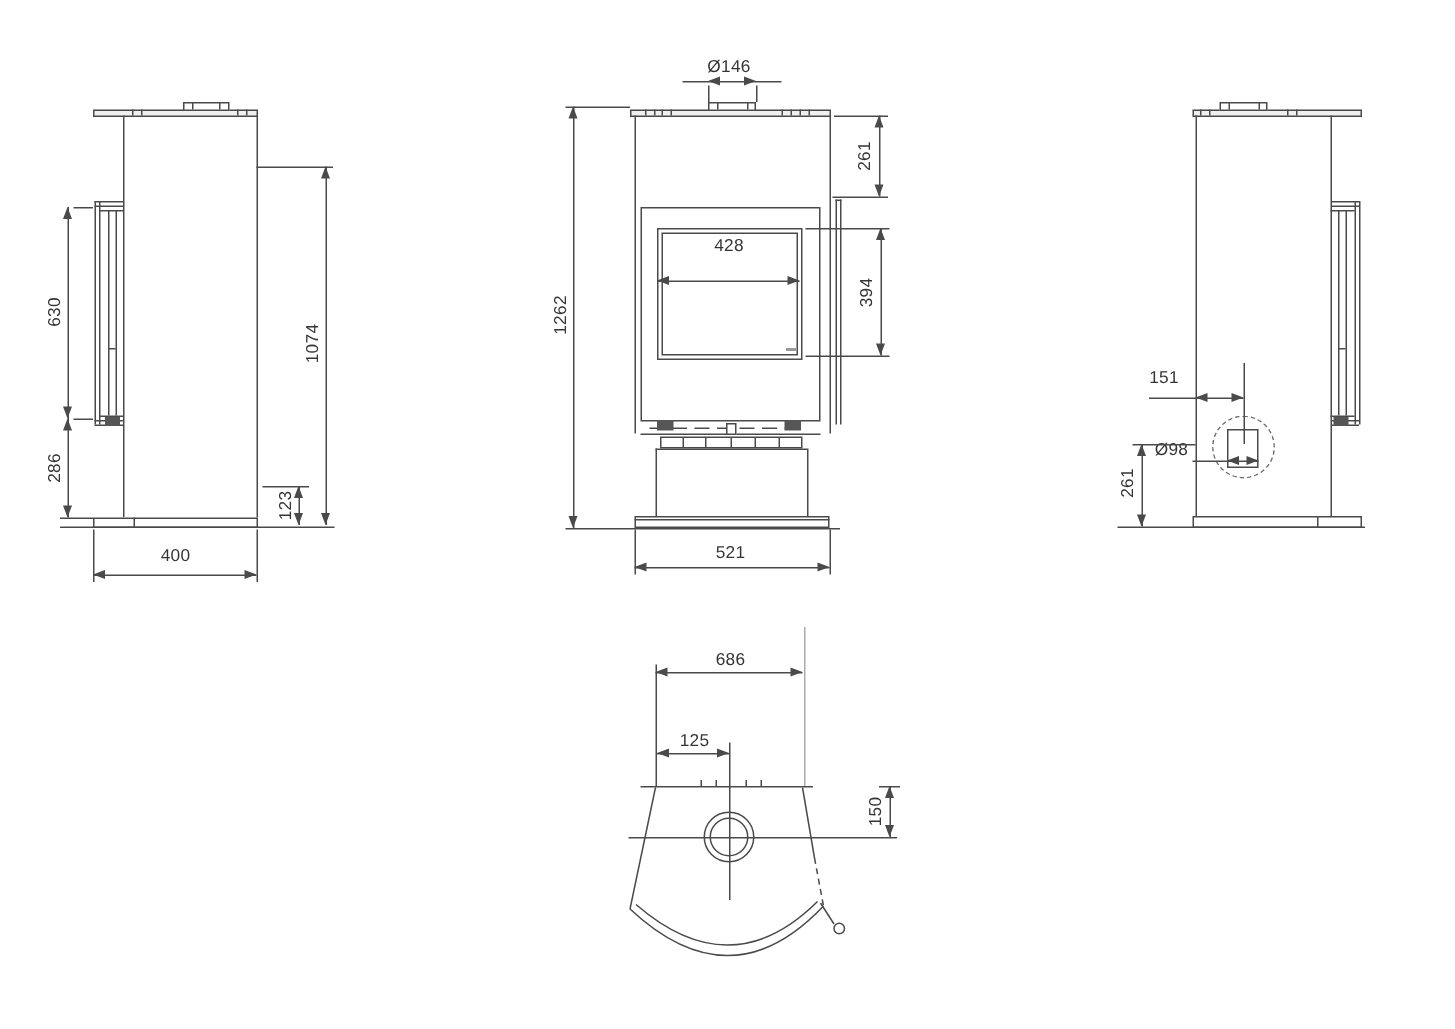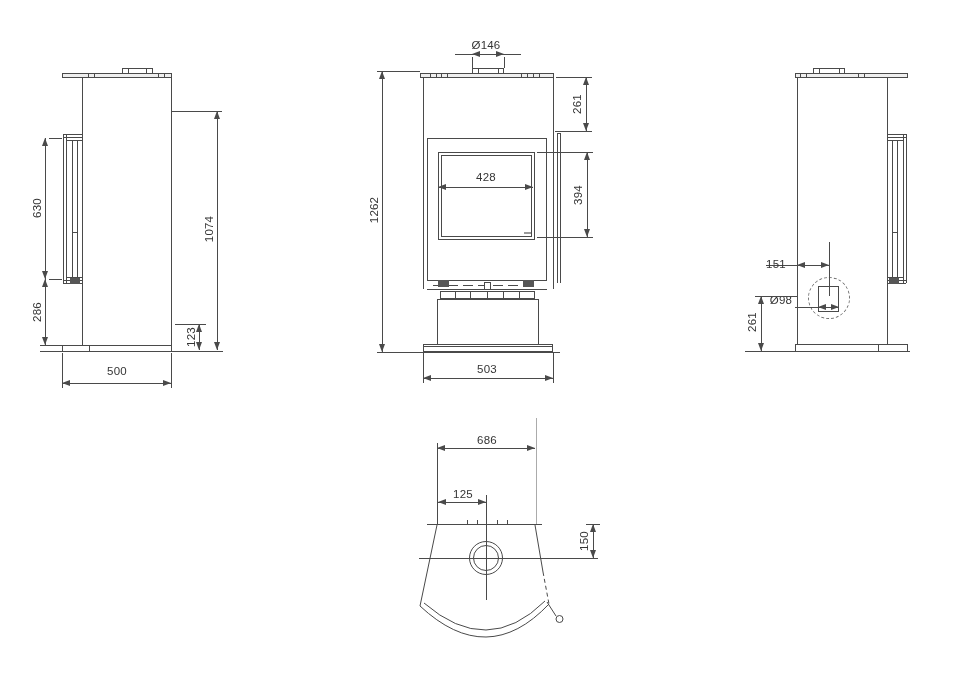--- a/index.html
+++ b/index.html
@@ -74,21 +74,21 @@
     <div class="v" style="left:199px;top:324px;height:26px"></div>
     <div class="ah u" style="left:196px;top:324px"></div>
     <div class="ah d" style="left:196px;top:342px"></div>
     <div class="h" style="left:175px;top:324px;width:31px"></div>
     <div class="lbl rot" style="left:191px;top:337px">123</div>
     <div class="h" style="left:62px;top:383px;width:109px"></div>
     <div class="ah l" style="left:62px;top:380px"></div>
     <div class="ah r" style="left:163px;top:380px"></div>
     <div class="v" style="left:62px;top:353px;height:35px"></div>
     <div class="v" style="left:171px;top:353px;height:35px"></div>
-    <div class="lbl" style="left:117px;top:371px">500</div>
+    <div class="lbl" style="left:117px;top:371px">400</div>
   </div>
 
   <div>
     <div class="rect plate" style="left:420px;top:73px;width:134px;height:5px"></div>
     <div class="rect" style="left:472px;top:68px;width:32px;height:6px"></div>
     <div class="v" style="left:478px;top:68px;height:5px"></div>
     <div class="v" style="left:498px;top:68px;height:5px"></div>
     <div class="v" style="left:430px;top:73px;height:4px"></div>
     <div class="v" style="left:436px;top:73px;height:4px"></div>
     <div class="v" style="left:441px;top:73px;height:4px"></div>
@@ -139,38 +139,38 @@
     <div class="v" style="left:504px;top:57px;height:11px"></div>
     <div class="v" style="left:586px;top:77px;height:54px"></div>
     <div class="ah u" style="left:583px;top:77px"></div>
     <div class="ah d" style="left:583px;top:123px"></div>
     <div class="h" style="left:556px;top:77px;width:36px"></div>
     <div class="h" style="left:555px;top:131px;width:37px"></div>
     <div class="lbl rot" style="left:577px;top:104px">261</div>
     <div class="h" style="left:438px;top:187px;width:95px"></div>
     <div class="ah l" style="left:438px;top:184px"></div>
     <div class="ah r" style="left:525px;top:184px"></div>
-    <div class="lbl" style="left:486px;top:177px">428</div>
+    <div class="lbl" style="left:486px;top:164px">428</div>
     <div class="v" style="left:587px;top:152px;height:85px"></div>
     <div class="ah u" style="left:584px;top:152px"></div>
     <div class="ah d" style="left:584px;top:229px"></div>
     <div class="h" style="left:537px;top:152px;width:56px"></div>
     <div class="h" style="left:537px;top:237px;width:56px"></div>
     <div class="lbl rot" style="left:578px;top:195px">394</div>
     <div class="v" style="left:382px;top:71px;height:281px"></div>
     <div class="ah u" style="left:379px;top:71px"></div>
     <div class="ah d" style="left:379px;top:344px"></div>
     <div class="h" style="left:377px;top:71px;width:43px"></div>
     <div class="lbl rot" style="left:374px;top:210px">1262</div>
     <div class="h" style="left:423px;top:378px;width:130px"></div>
     <div class="ah l" style="left:423px;top:375px"></div>
     <div class="ah r" style="left:545px;top:375px"></div>
     <div class="v" style="left:423px;top:353px;height:30px"></div>
     <div class="v" style="left:553px;top:353px;height:30px"></div>
-    <div class="lbl" style="left:487px;top:369px">503</div>
+    <div class="lbl" style="left:487px;top:369px">521</div>
   </div>
 
   <div>
     <div class="rect plate" style="left:795px;top:73px;width:113px;height:5px"></div>
     <div class="rect" style="left:813px;top:68px;width:32px;height:6px"></div>
     <div class="v" style="left:819px;top:68px;height:5px"></div>
     <div class="v" style="left:839px;top:68px;height:5px"></div>
     <div class="v" style="left:800px;top:73px;height:4px"></div>
     <div class="v" style="left:806px;top:73px;height:4px"></div>
     <div class="v" style="left:858px;top:73px;height:4px"></div>
@@ -194,21 +194,21 @@
     <div class="fill" style="left:889px;top:278px;width:10px;height:6px"></div>
     <div class="h" style="left:892px;top:232px;width:5px"></div>
 
     <div class="circ dashc" style="left:808px;top:277px;width:42px;height:42px"></div>
     <div class="rect" style="left:818px;top:286px;width:21px;height:26px"></div>
     <div class="v" style="left:829px;top:242px;height:54px"></div>
 
     <div class="h" style="left:766px;top:265px;width:63px"></div>
     <div class="ah l" style="left:797px;top:262px"></div>
     <div class="ah r" style="left:821px;top:262px"></div>
-    <div class="lbl" style="left:776px;top:264px">151</div>
+    <div class="lbl" style="left:776px;top:252px">151</div>
     <div class="h" style="left:795px;top:307px;width:44px"></div>
     <div class="ah l" style="left:818px;top:304px"></div>
     <div class="ah r" style="left:831px;top:304px"></div>
     <div class="lbl" style="left:781px;top:300px">Ø98</div>
     <div class="v" style="left:761px;top:296px;height:55px"></div>
     <div class="ah u" style="left:758px;top:296px"></div>
     <div class="ah d" style="left:758px;top:343px"></div>
     <div class="h" style="left:755px;top:296px;width:42px"></div>
     <div class="lbl rot" style="left:752px;top:322px">261</div>
   </div>

